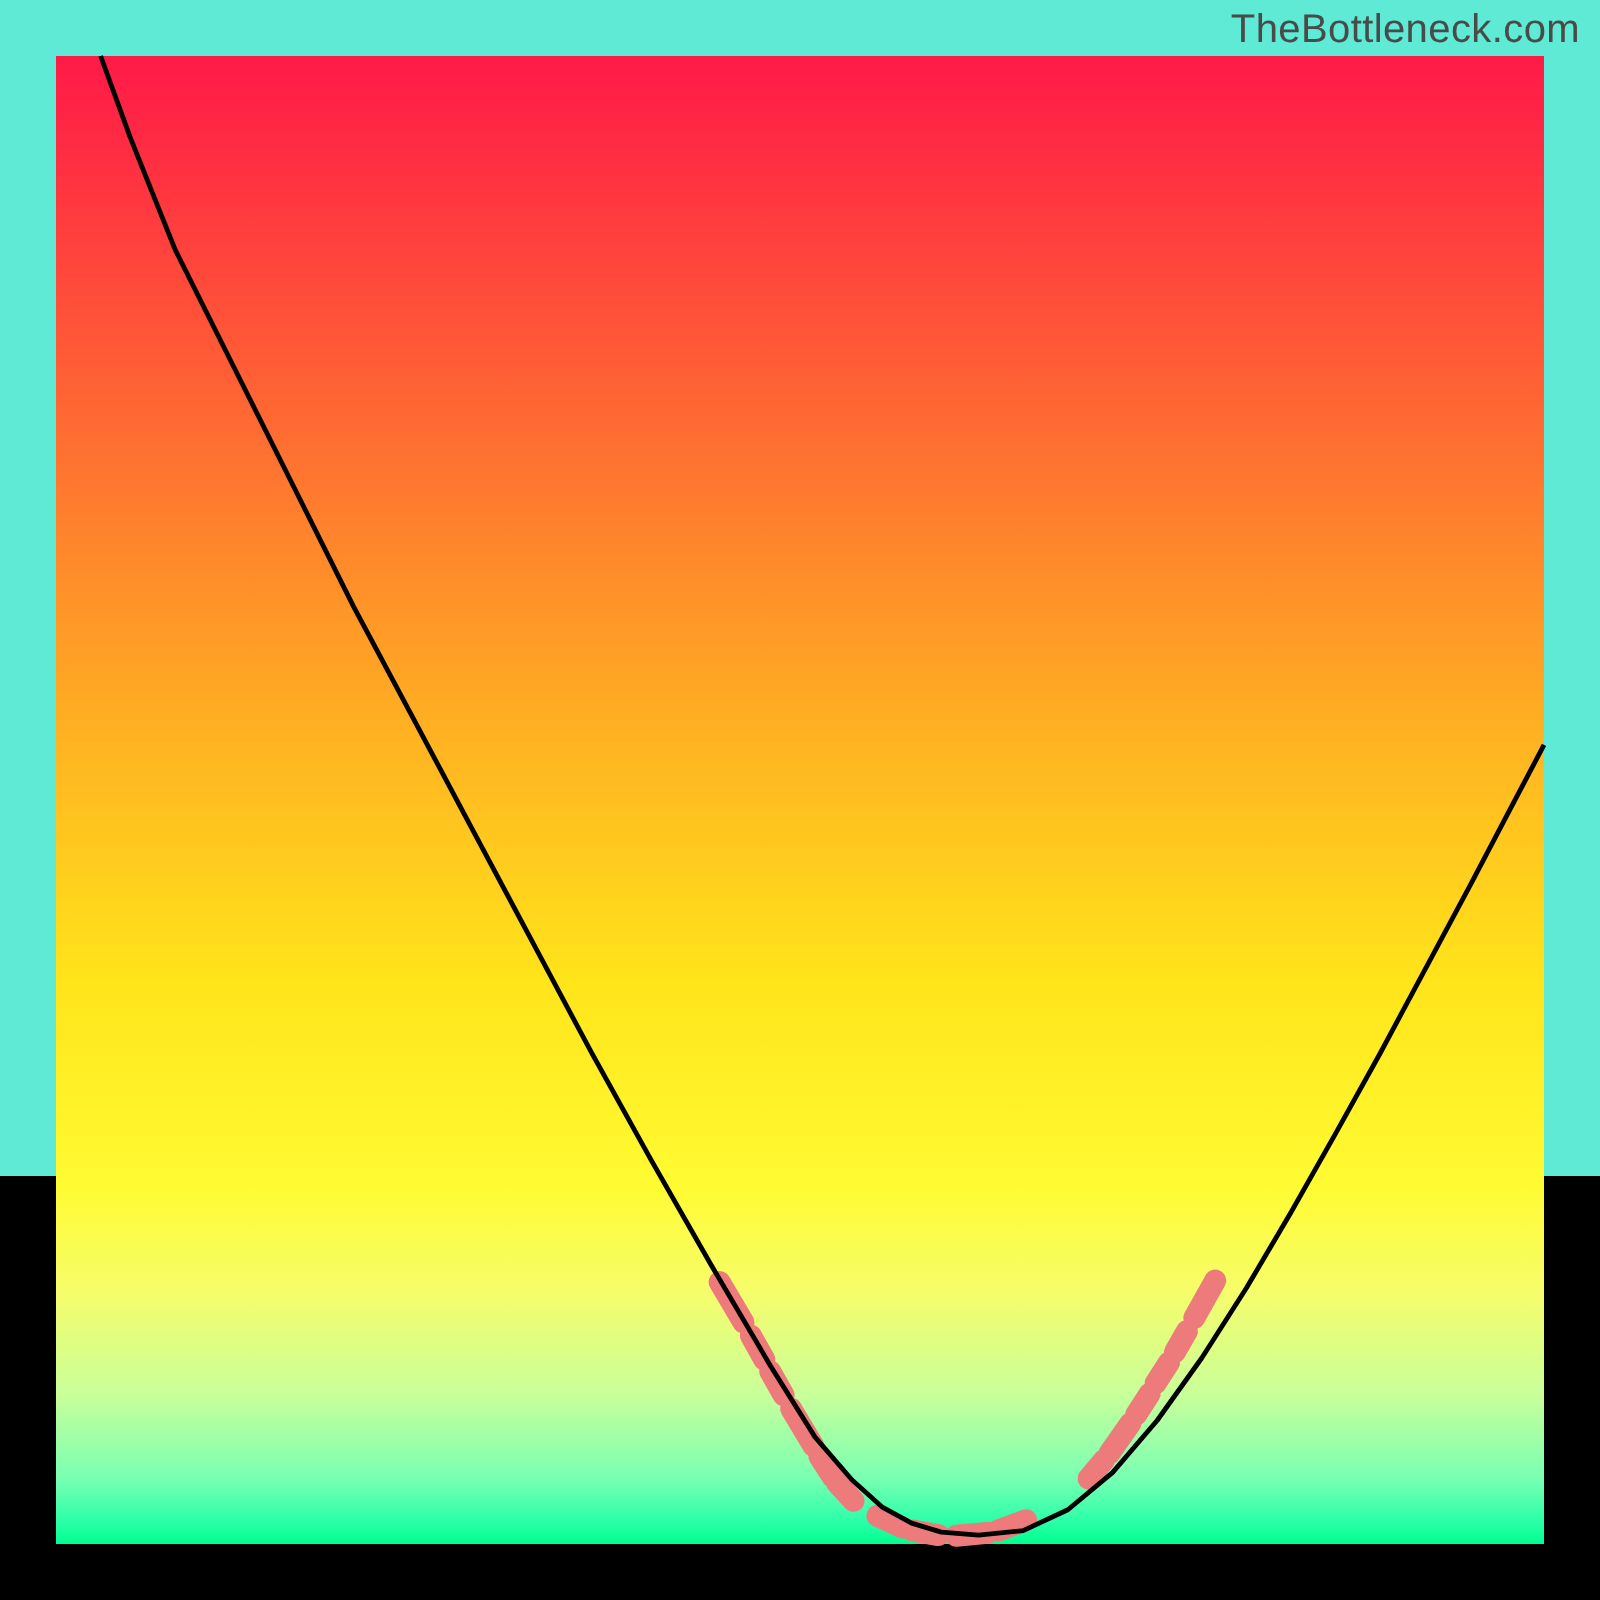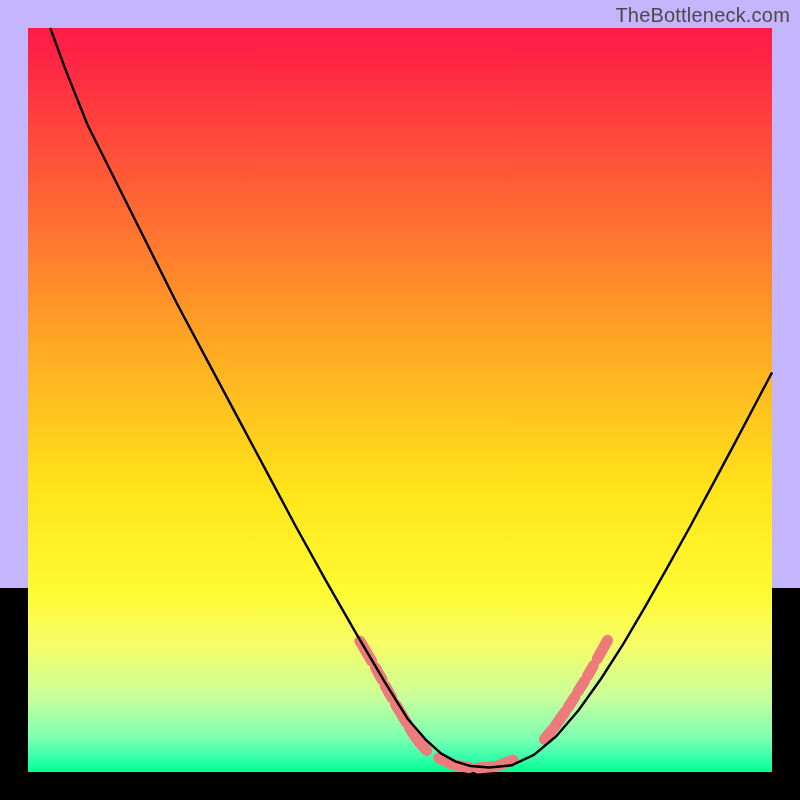--- a/index.html
+++ b/index.html
@@ -8,21 +8,21 @@
     width: 800px;
     height: 800px;
     background: #000000;
     overflow: hidden;
     font-family: Arial, Helvetica, sans-serif;
   }
   .frame {
     position: relative;
     width: 800px;
     height: 588px;
-    background: #c4b5fd;
+    background: #5eead4;
   }
   .watermark {
     position: absolute;
     top: 4px;
     right: 10px;
     color: #4a4a4a;
     font-size: 20px;
     font-weight: 500;
     letter-spacing: 0.2px;
     z-index: 5;

